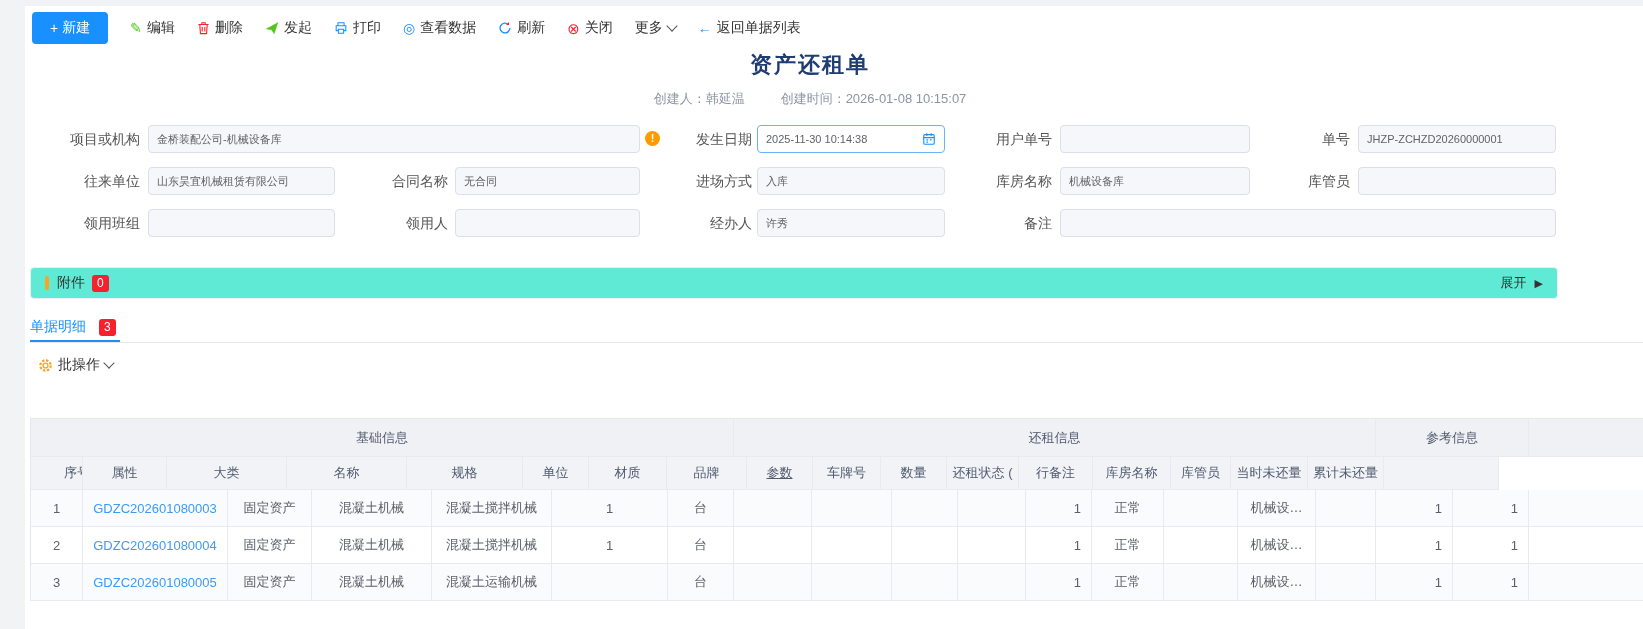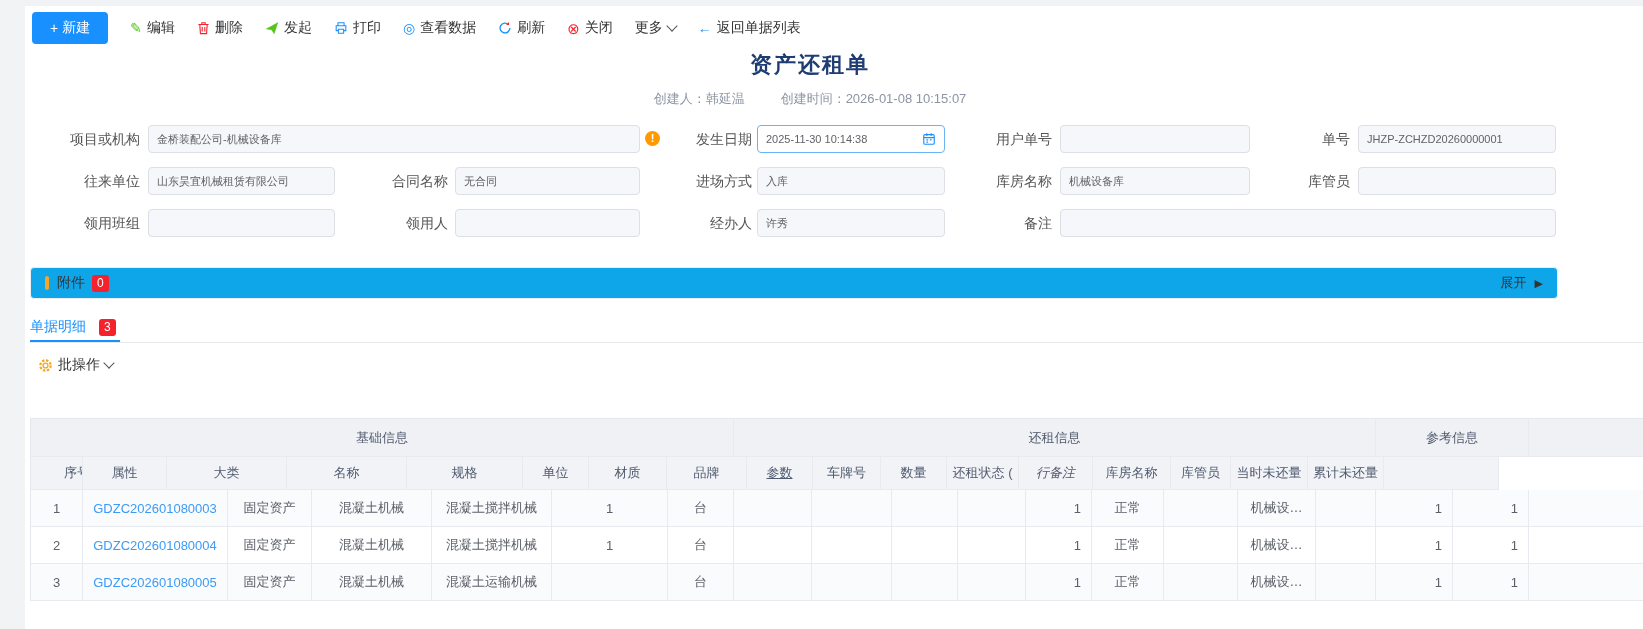--- a/index.html
+++ b/index.html
@@ -20,21 +20,21 @@
   .doc-meta{margin-top:10px;font-size:13px;color:#8c94a3;display:flex;justify-content:center;gap:36px;}
 
   
   .form{position:absolute;top:120px;left:0;width:1643px;height:130px;}
   .f-label{position:absolute;height:28px;line-height:28px;font-size:14px;color:#555;text-align:right;white-space:nowrap;}
   .f-input{position:absolute;height:28px;line-height:26px;box-sizing:border-box;border:1px solid #dcdfe6;background:#f5f7fa;border-radius:4px;font-size:11px;color:#606266;padding:0 8px;white-space:nowrap;overflow:hidden;}
   .f-input.editable{background:#fff;border-color:#6cb2f7;display:flex;align-items:center;justify-content:space-between;}
   .info-dot{position:absolute;width:15px;height:15px;border-radius:50%;background:#ff9900;color:#fff;font-size:11px;font-weight:bold;text-align:center;line-height:15px;cursor:pointer;}
 
   
-  .attach-bar{position:absolute;top:267px;left:30px;width:1528px;height:32px;box-sizing:border-box;background:#0ea5e9;border:1px solid #ebeef5;border-radius:4px;display:flex;align-items:center;padding:0 14px;}
+  .attach-bar{position:absolute;top:267px;left:30px;width:1528px;height:32px;box-sizing:border-box;background:#5eead4;border:1px solid #ebeef5;border-radius:4px;display:flex;align-items:center;padding:0 14px;}
   .attach-marker{width:4px;height:14px;border-radius:2px;background:#f5a623;margin-right:8px;}
   .attach-label{font-size:14px;color:#333;}
   .badge{background:#f5222d;color:#fff;font-size:12px;line-height:17px;padding:0 5px;border-radius:3px;margin-left:7px;}
   .attach-right{margin-left:auto;display:flex;align-items:center;gap:8px;font-size:13px;color:#333;cursor:pointer;}
   .tri{font-size:11px;color:#333;}
 
   
   .tabs{position:absolute;top:314px;left:30px;width:1613px;height:28px;border-bottom:1px solid #e8eaec;}
   .tab{display:inline-flex;align-items:center;gap:6px;height:26px;border-bottom:2px solid #1890ff;color:#1890ff;font-size:14px;cursor:pointer;padding-right:4px;}
 
@@ -209,21 +209,21 @@
       <div class="t-cell t-head" style="width: 120px;">大类</div>
       <div class="t-cell t-head" style="width: 120px;">名称</div>
       <div class="t-cell t-head" style="width: 116px;">规格</div>
       <div class="t-cell t-head" style="width: 66px;">单位</div>
       <div class="t-cell t-head" style="width: 78px;">材质</div>
       <div class="t-cell t-head" style="width: 80px;">品牌</div>
       <div class="t-cell t-head" style="width: 66px; text-decoration: underline;">参数</div>
       <div class="t-cell t-head" style="width: 68px;">车牌号</div>
       <div class="t-cell t-head" style="width: 66px;">数量</div>
       <div class="t-cell t-head" style="width: 72px;">还租状态 (</div>
-      <div class="t-cell t-head" style="width: 74px; font-style: italic;">行备注</div>
+      <div class="t-cell t-head" style="width: 74px;">行备注</div>
       <div class="t-cell t-head" style="width: 78px;">库房名称</div>
       <div class="t-cell t-head" style="width: 60px;">库管员</div>
       <div class="t-cell t-head" style="width: 77px;">当时未还量</div>
       <div class="t-cell t-head" style="width: 76px;">累计未还量</div>
       <div class="t-cell t-head" style="width: 115px;"></div>
     </div>
     <div class="t-row odd">
       <div class="t-cell t-body" style="width: 52px;">1</div>
       <div class="t-cell t-body link" style="width: 145px;">GDZC202601080003</div>
       <div class="t-cell t-body" style="width: 84px;">固定资产</div>

